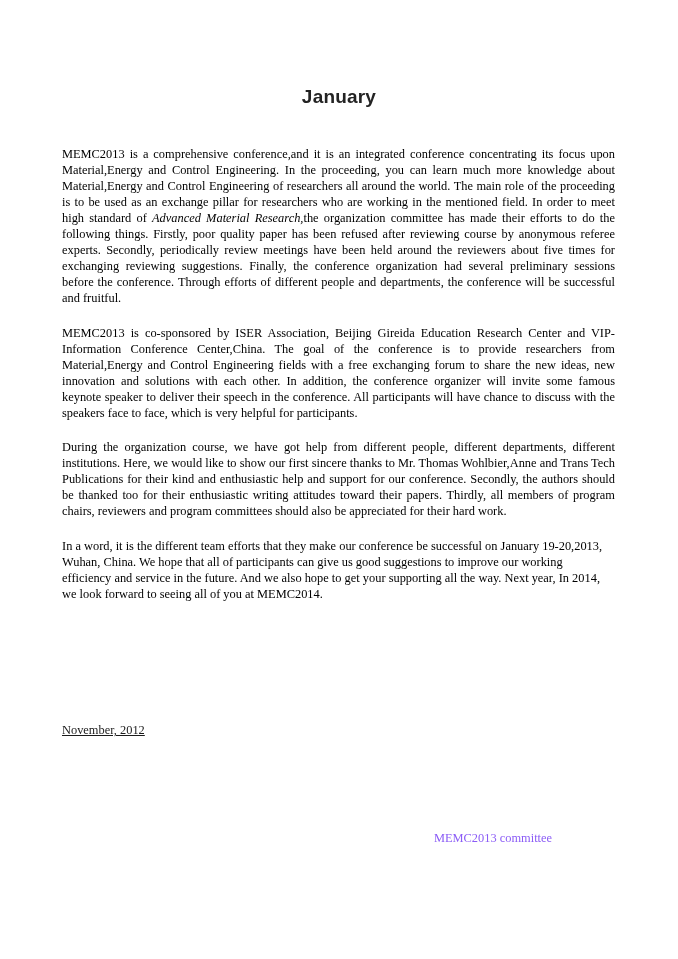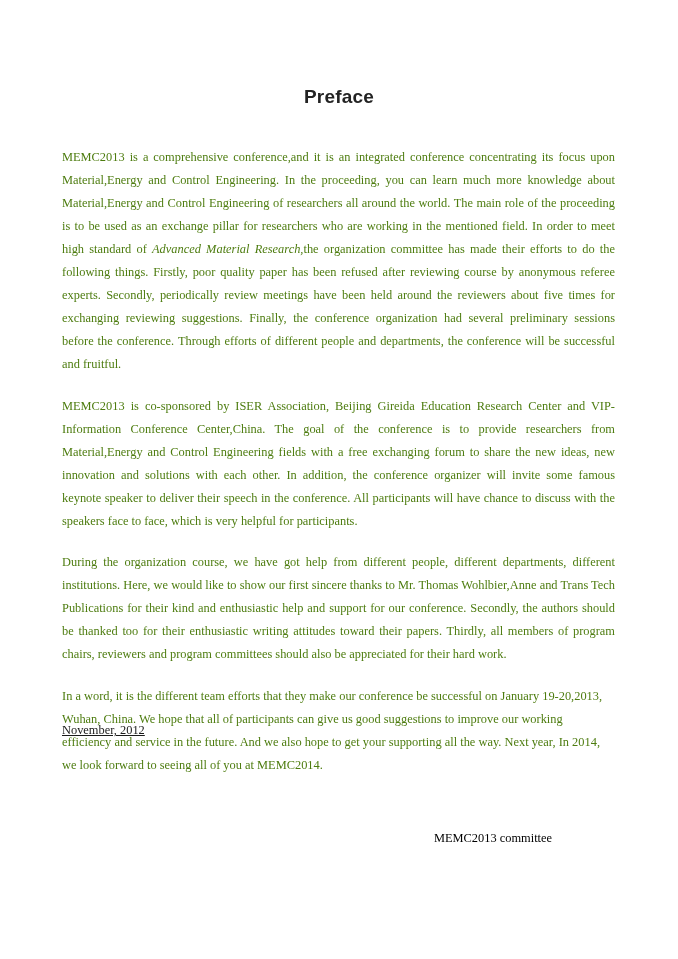--- a/index.html
+++ b/index.html
@@ -30,24 +30,24 @@
   }
   .body-block {
     position: absolute;
     left: 62px;
     top: 146px;
     width: 553px;
   }
   p.para {
     margin: 0 0 18.5px 0;
     font-size: 12.4px;
-    line-height: 23px;
+    line-height: 16px;
     text-align: justify;
     text-justify: inter-word;
-    color: #4d7c0f;
+    color: #000000;
     -webkit-font-smoothing: antialiased;
   }
   p.para-left {
     text-align: left;
   }
   p.para:last-child {
     margin-bottom: 4px;
   }
   .em {
     font-style: italic;
@@ -60,29 +60,29 @@
     line-height: 19.3px;
     color: #1a1a1a;
     text-decoration: underline;
   }
   .committee-line {
     position: absolute;
     left: 434px;
     top: 829px;
     font-size: 12.4px;
     line-height: 19.3px;
-    color: #000000;
+    color: #8b5cf6;
   }
 </style>
 </head>
 <body>
 
 <div class="page">
 
-  <div class="title">Preface</div>
+  <div class="title">January</div>
 
   <div class="body-block">
 
     <p class="para"><span>MEMC2013 is a comprehensive conference,and it is an integrated conference concentrating its focus upon Material,Energy and Control Engineering. In the proceeding, you can learn much more knowledge about Material,Energy and Control Engineering of researchers all around the world. The main role of the proceeding is to be used as an exchange pillar for researchers who are working in the mentioned field. In order to meet high standard of </span><span class="em">Advanced Material Research,</span><span>the organization committee has made their efforts to do the following things. Firstly, poor quality paper has been refused after reviewing course by anonymous referee experts. Secondly, periodically review meetings have been held around the reviewers about five times for exchanging reviewing suggestions. Finally, the conference organization had several preliminary sessions before the conference. Through efforts of different people and departments, the conference will be successful and fruitful.</span></p>
 
     <p class="para"><span>MEMC2013 is co-sponsored by ISER Association, Beijing Gireida Education Research Center and VIP-Information Conference Center,China. The goal of the conference is to provide researchers from Material,Energy and Control Engineering fields with a free exchanging forum to share the new ideas, new innovation and solutions with each other. In addition, the conference organizer will invite some famous keynote speaker to deliver their speech in the conference. All participants will have chance to discuss with the speakers face to face, which is very helpful for participants.</span></p>
 
     <p class="para"><span>During the organization course, we have got help from different people, different departments, different institutions. Here, we would like to show our first sincere thanks to Mr. Thomas Wohlbier,Anne and Trans Tech Publications for their kind and enthusiastic help and support for our conference. Secondly, the authors should be thanked too for their enthusiastic writing attitudes toward their papers. Thirdly, all members of program chairs, reviewers and program committees should also be appreciated for their hard work.</span></p>
 
     <p class="para para-left"><span>In a word, it is the different team efforts that they make our conference be successful on January 19-20,2013, Wuhan, China. We hope that all of participants can give us good suggestions to improve our working efficiency and service in the future. And we also hope to get your supporting all the way. Next year, In 2014, we look forward to seeing all of you at MEMC2014.</span></p>

